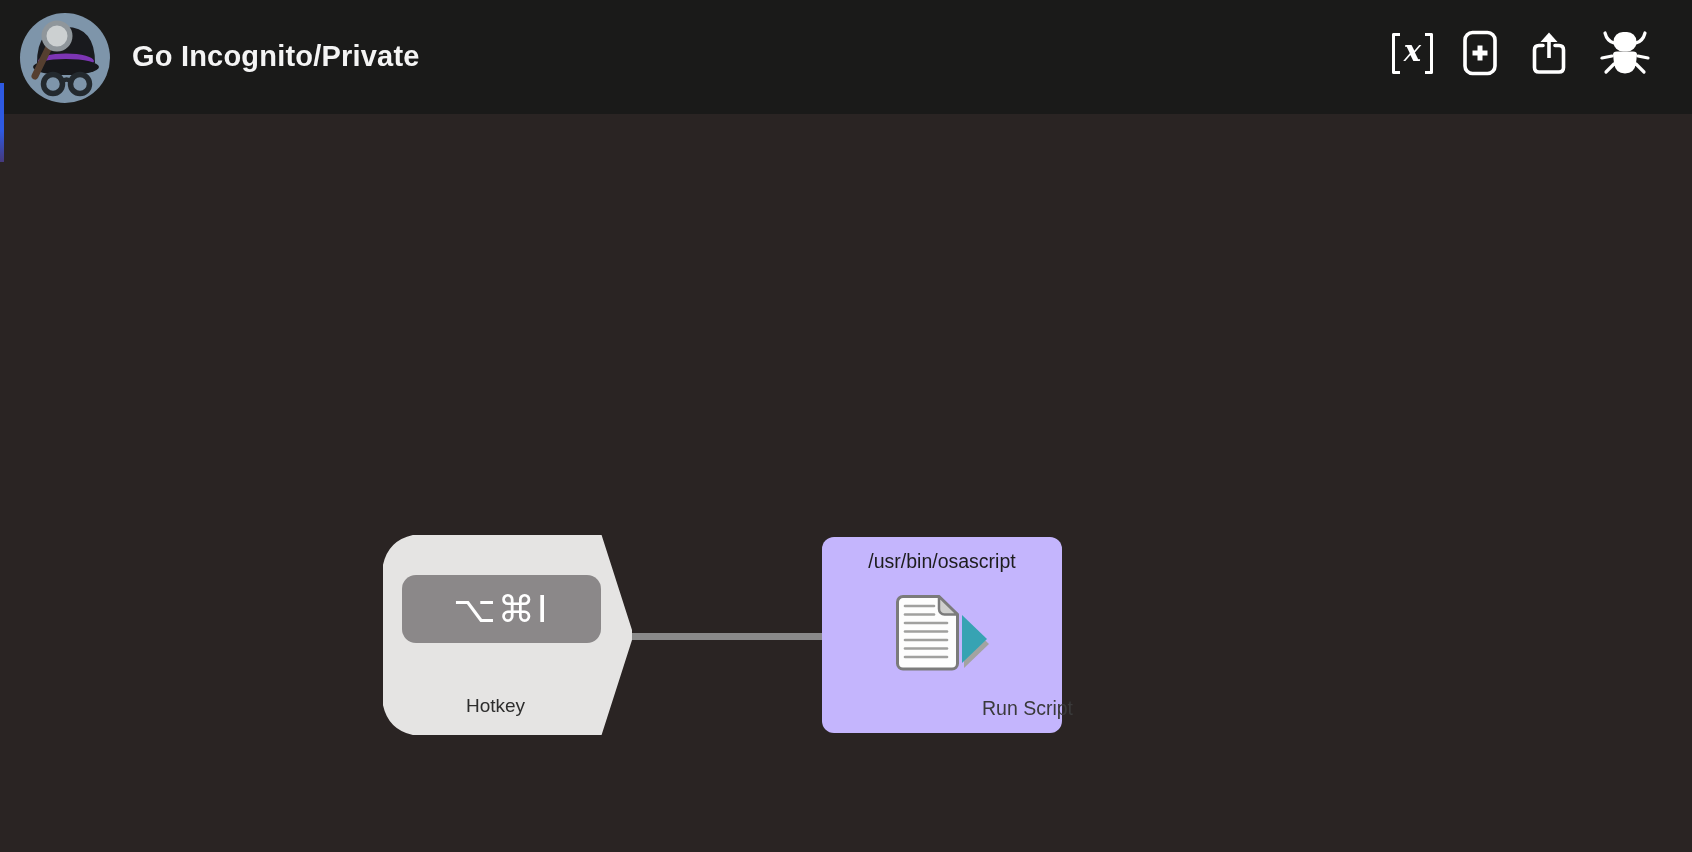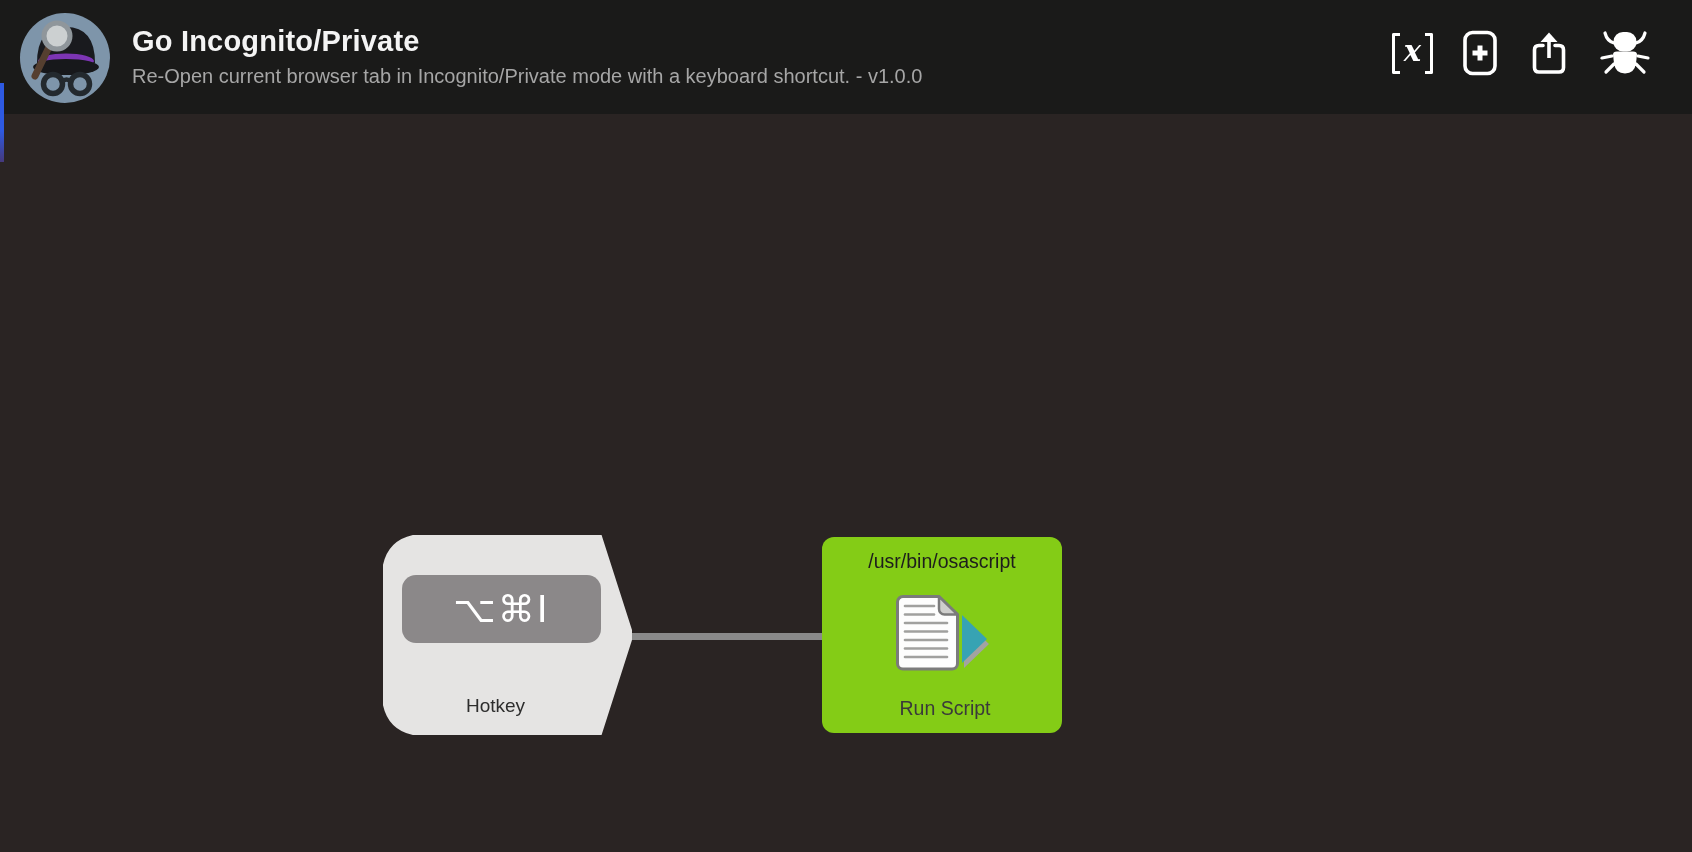--- a/index.html
+++ b/index.html
@@ -56,29 +56,29 @@
     font-size:37px; letter-spacing:2px; line-height:1;
   }
   .hotkey-label {
     position:absolute; left:13px; top:160px; width:199px; text-align:center;
     color:#2d2d2d; font-size:19px;
   }
 
   
   .node-runscript {
     position:absolute; left:822px; top:423px; width:240px; height:196px;
-    background:#84cc16; border-radius:12px; cursor:pointer;
+    background:#c4b5fd; border-radius:12px; cursor:pointer;
   }
   .script-path {
     position:absolute; top:13px; left:0; width:100%; text-align:center;
     color:#1d1d1d; font-size:19.5px; font-weight:500;
   }
   .script-icon { position:absolute; left:70px; top:56px; }
   .runscript-label {
-    position:absolute; bottom:13px; left:3px; width:100%; text-align:center;
+    position:absolute; bottom:13px; left:11px; width:100%; text-align:right;
     color:#3a3a3a; font-size:19.5px;
   }
 </style>
 </head>
 <body>
 
 <div class="header">
 
   <svg class="avatar" viewBox="0 0 92 92" aria-hidden="true">
     <circle cx="46" cy="46" r="45" fill="#7e95aa"></circle>
@@ -93,21 +93,20 @@
 
     <circle cx="38" cy="24" r="13" fill="#ccd0d1" stroke="#8f969b" stroke-width="5"></circle>
 
     <circle cx="34" cy="72" r="9.5" fill="none" stroke="#23292e" stroke-width="5.5"></circle>
     <circle cx="61" cy="72" r="9.5" fill="none" stroke="#23292e" stroke-width="5.5"></circle>
     <path d="M 43 70 Q 47.5 65 52 70" fill="none" stroke="#23292e" stroke-width="4.5"></path>
   </svg>
 
   <div class="header-text">
     <div class="wf-title">Go Incognito/Private</div>
-    <div class="wf-subtitle">Re-Open current browser tab in Incognito/Private mode with a keyboard shortcut. - v1.0.0</div>
   </div>
 
   <div class="header-icons">
 
     <div class="icon-btn" title="Workflow variables">
       <div class="var-icon">
         <div class="bracket l"></div>
         <div class="var-x">x</div>
         <div class="bracket r"></div>
       </div>

